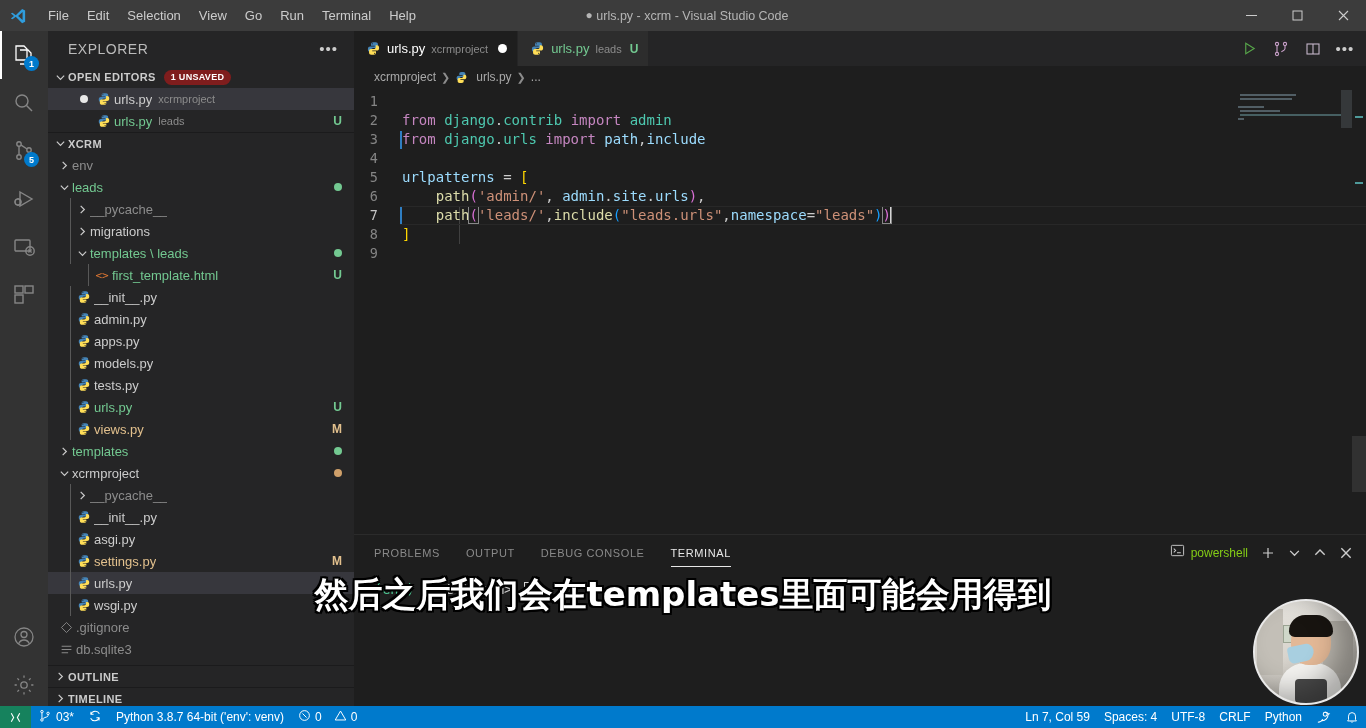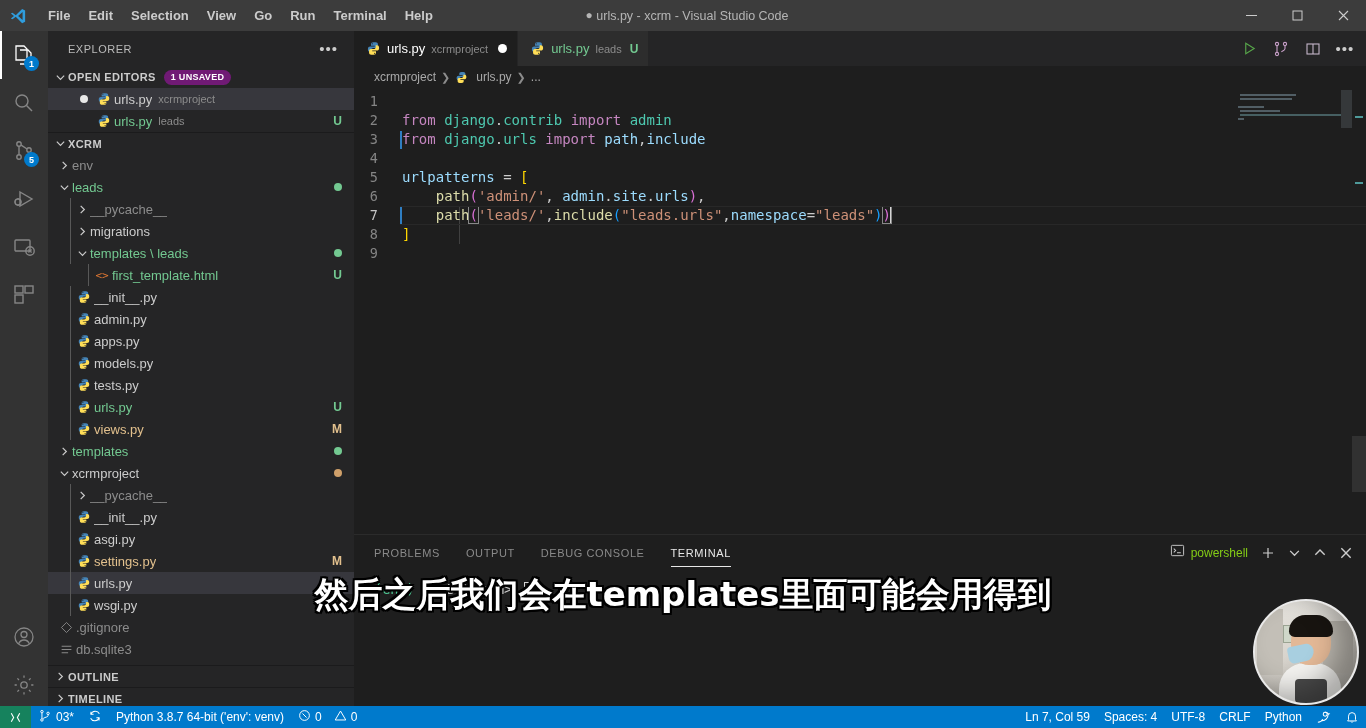--- a/index.html
+++ b/index.html
@@ -12,21 +12,21 @@
     -webkit-font-smoothing: antialiased;
   }
   #app { position: relative; width: 1366px; height: 728px; }
 
   
   .titlebar {
     position: absolute; top: 0; left: 0; width: 1366px; height: 31px;
     background: #3c3c3c; display: flex; align-items: center;
   }
   .vs-logo { width: 35px; height: 31px; display:flex; align-items:center; justify-content:center; }
-  .menu { display: flex; align-items: center; height: 16px; padding-left: 4px; font-weight: bold; }
+  .menu { display: flex; align-items: center; height: 16px; padding-left: 4px; }
   .menu-item {
     font-size: 13px; color: #cccccc; padding: 3px 9px; line-height: 18px;
     cursor: default;
   }
   .title-center {
     position: absolute; left: 8px; right: 0; text-align: center;
     font-size: 12.5px; color: #b5b5b5; pointer-events: none;
   }
   .title-center .dot-unsaved { font-size: 12px; vertical-align: 1px; }
   .win-controls { position: absolute; right: 0; top: 0; display: flex; height: 31px; }
@@ -59,35 +59,35 @@
 
   
   .sidebar {
     position: absolute; top: 31px; left: 48px; width: 306px; height: 678px;
     background: #252526; display: flex; flex-direction: column;
   }
   .sidebar-header {
     height: 35px; display: flex; align-items: center; justify-content: space-between;
     padding: 0 12px 0 20px;
   }
-  .sidebar-title { font-size: 11px; letter-spacing: .5px; color: #bbbbbb; text-transform: uppercase; }
+  .sidebar-title { font-size: 14px; letter-spacing: .5px; color: #bbbbbb; text-transform: uppercase; }
   .ellipsis-btn { color: #cccccc; font-size: 15px; letter-spacing: 1px; line-height: 10px; padding: 3px 4px; }
 
   .section-head {
     height: 22px; display: flex; align-items: center; font-size: 11px;
     font-weight: bold; color: #cccccc; letter-spacing: .4px; padding-left: 4px;
     background: #252526; position: relative;
   }
   .twisty {
     width: 16px; height: 22px; display:flex; align-items:center; justify-content:center;
     color: #cccccc;
   }
   .twisty svg { stroke: #cccccc; fill: none; }
   .badge-pill {
-    margin-left: 8px; background: #701a75; color: #ffffff;
+    margin-left: 8px; background: #7f1d1d; color: #ffffff;
     font-size: 9px; font-weight: bold; border-radius: 9px; padding: 2px 7px 3px;
     letter-spacing: .3px;
   }
   .tree { overflow: hidden; }
   .row {
     height: 22px; display: flex; align-items: center; font-size: 13px;
     color: #cccccc; position: relative; white-space: nowrap; padding-right: 12px;
   }
   .row.selected { background: #37373d; }
   .row .chev {

